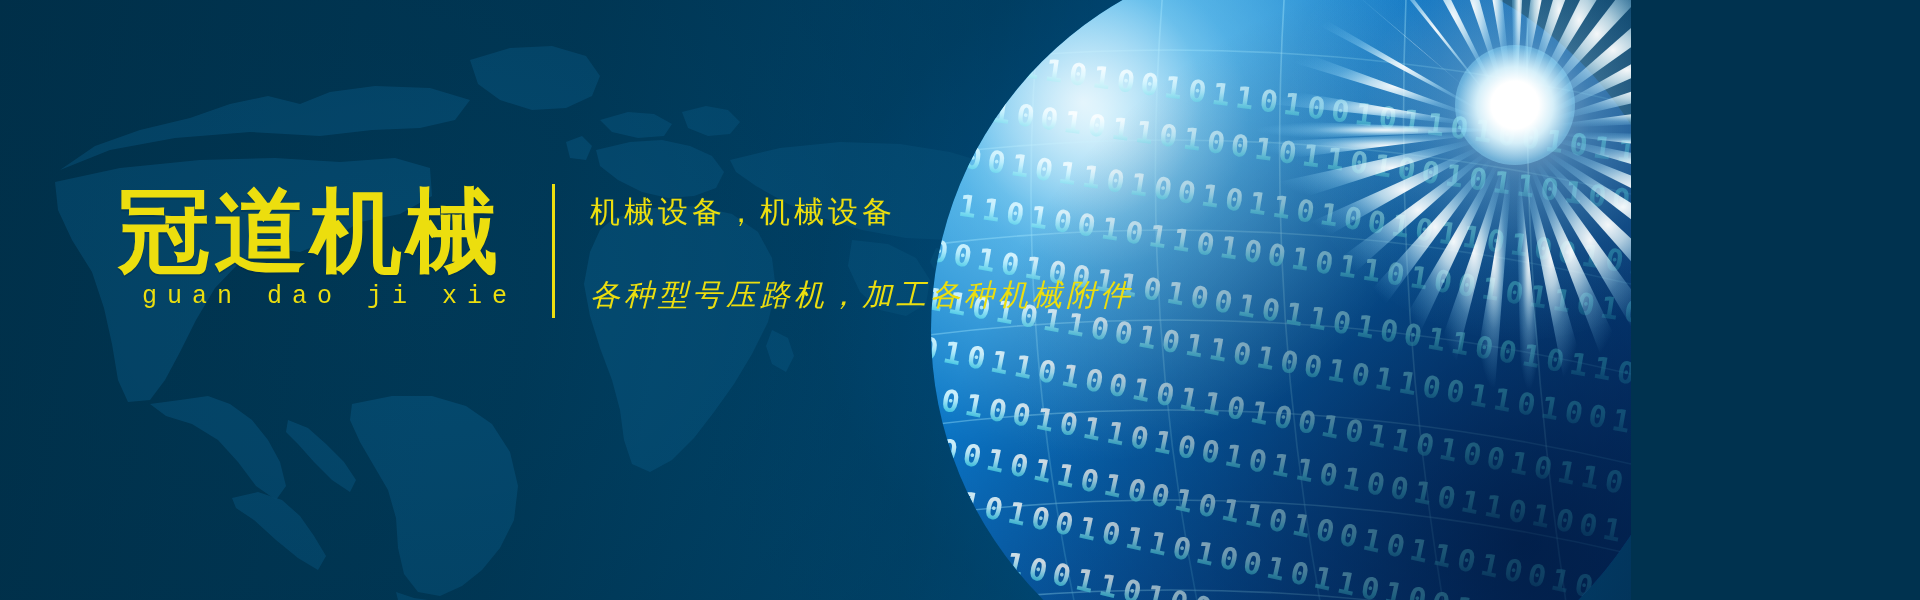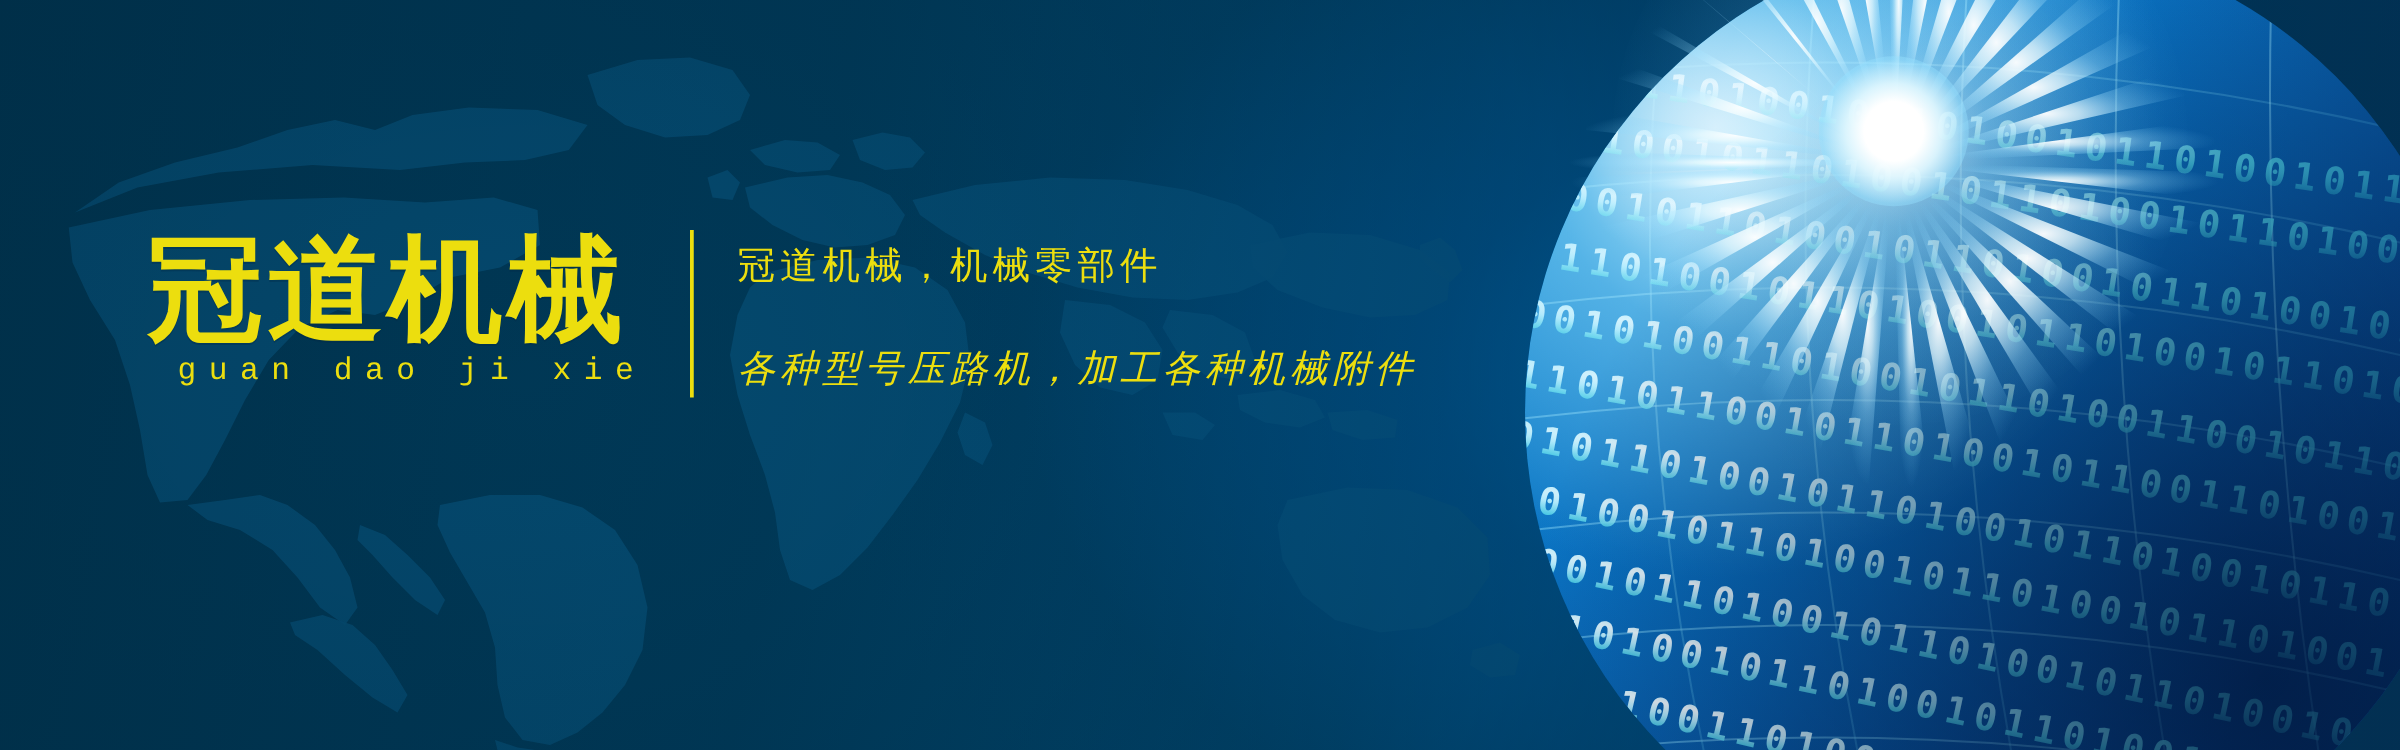--- a/index.html
+++ b/index.html
@@ -2,21 +2,21 @@
 <html><head>
 <meta charset="utf-8">
 <style>
   html, body {
     margin: 0;
     padding: 0;
     background: #00324f;
   }
   .banner {
     position: relative;
-    width: 1920px;
+    width: 1631px;
     height: 600px;
     overflow: hidden;
     font-family: "Liberation Sans", "DejaVu Sans", sans-serif;
     background: #b91c1c;
   }
 
   
   .bg-base {
     position: absolute;
     inset: 0;
@@ -327,18 +327,18 @@
   <div class="content">
 
     <div class="logo-block">
       <div class="logo-title">冠道机械</div>
       <div class="logo-pinyin">guan dao ji xie</div>
     </div>
 
     <div class="divider"></div>
 
     <div class="taglines">
-      <div class="tagline">冠道机械，机械零部件</div>
+      <div class="tagline">机械设备，机械设备</div>
       <div class="tagline">各种型号压路机，加工各种机械附件</div>
     </div>
 
   </div>
 </div>
 
 </body></html>

